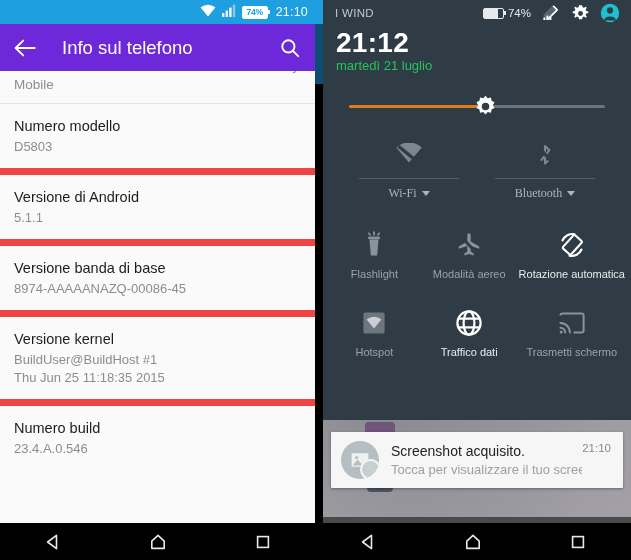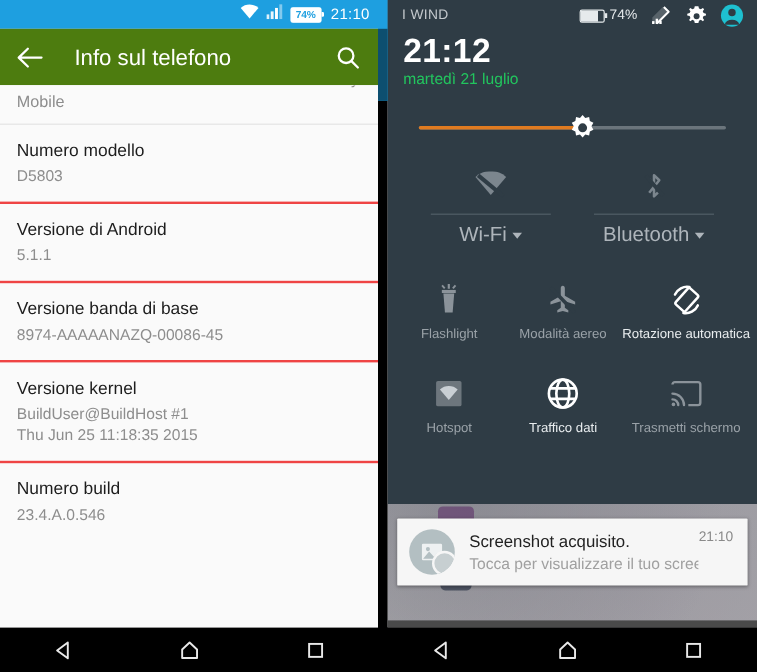--- a/index.html
+++ b/index.html
@@ -72,21 +72,21 @@
   }
   .sb-time {
     color: #ffffff;
     font-size: 12.5px;
     letter-spacing: 0.2px;
     margin-left: 2px;
   }
 
   .appbar {
     height: 47px;
-    background: #4d7c0f;
+    background: #6d28d9;
     display: flex;
     align-items: center;
     padding: 0 12px;
     box-sizing: border-box;
   }
   .appbar-title {
     color: #ffffff;
     font-size: 18.5px;
     margin-left: 24px;
     flex: 1;
@@ -121,21 +121,21 @@
   }
   .clipped-row .clip-text {
     color: #8d8d8d;
     font-size: 13.5px;
     line-height: 19px;
     margin-top: -15px;
     display: block;
   }
   .list-row {
     padding: 13px 14px 12px 14px;
-    border-bottom: 2px solid #ef4444;
+    border-bottom: 7px solid #ef4444;
     box-sizing: border-box;
   }
   .list-row:last-child { border-bottom: none; }
   .row-title {
     color: #1d1d1d;
     font-size: 14.5px;
     line-height: 19px;
   }
   .row-sub {
     color: #8d8d8d;
@@ -299,26 +299,27 @@
     align-items: center;
     justify-content: center;
   }
   .toggle-rule {
     height: 1px;
     background: #525f68;
     margin: 6px 18px 0 18px;
   }
   .toggle-label {
     color: #aeb5bb;
-    font-size: 17px;
+    font-size: 12px;
     margin-top: 7px;
     display: inline-flex;
     align-items: center;
     gap: 5px;
     justify-content: center;
+    font-family: Liberation Serif, serif;
   }
   .caret {
     width: 0; height: 0;
     border-left: 4.5px solid transparent;
     border-right: 4.5px solid transparent;
     border-top: 5px solid #aeb5bb;
     display: inline-block;
   }
 
   .tile-grid {

